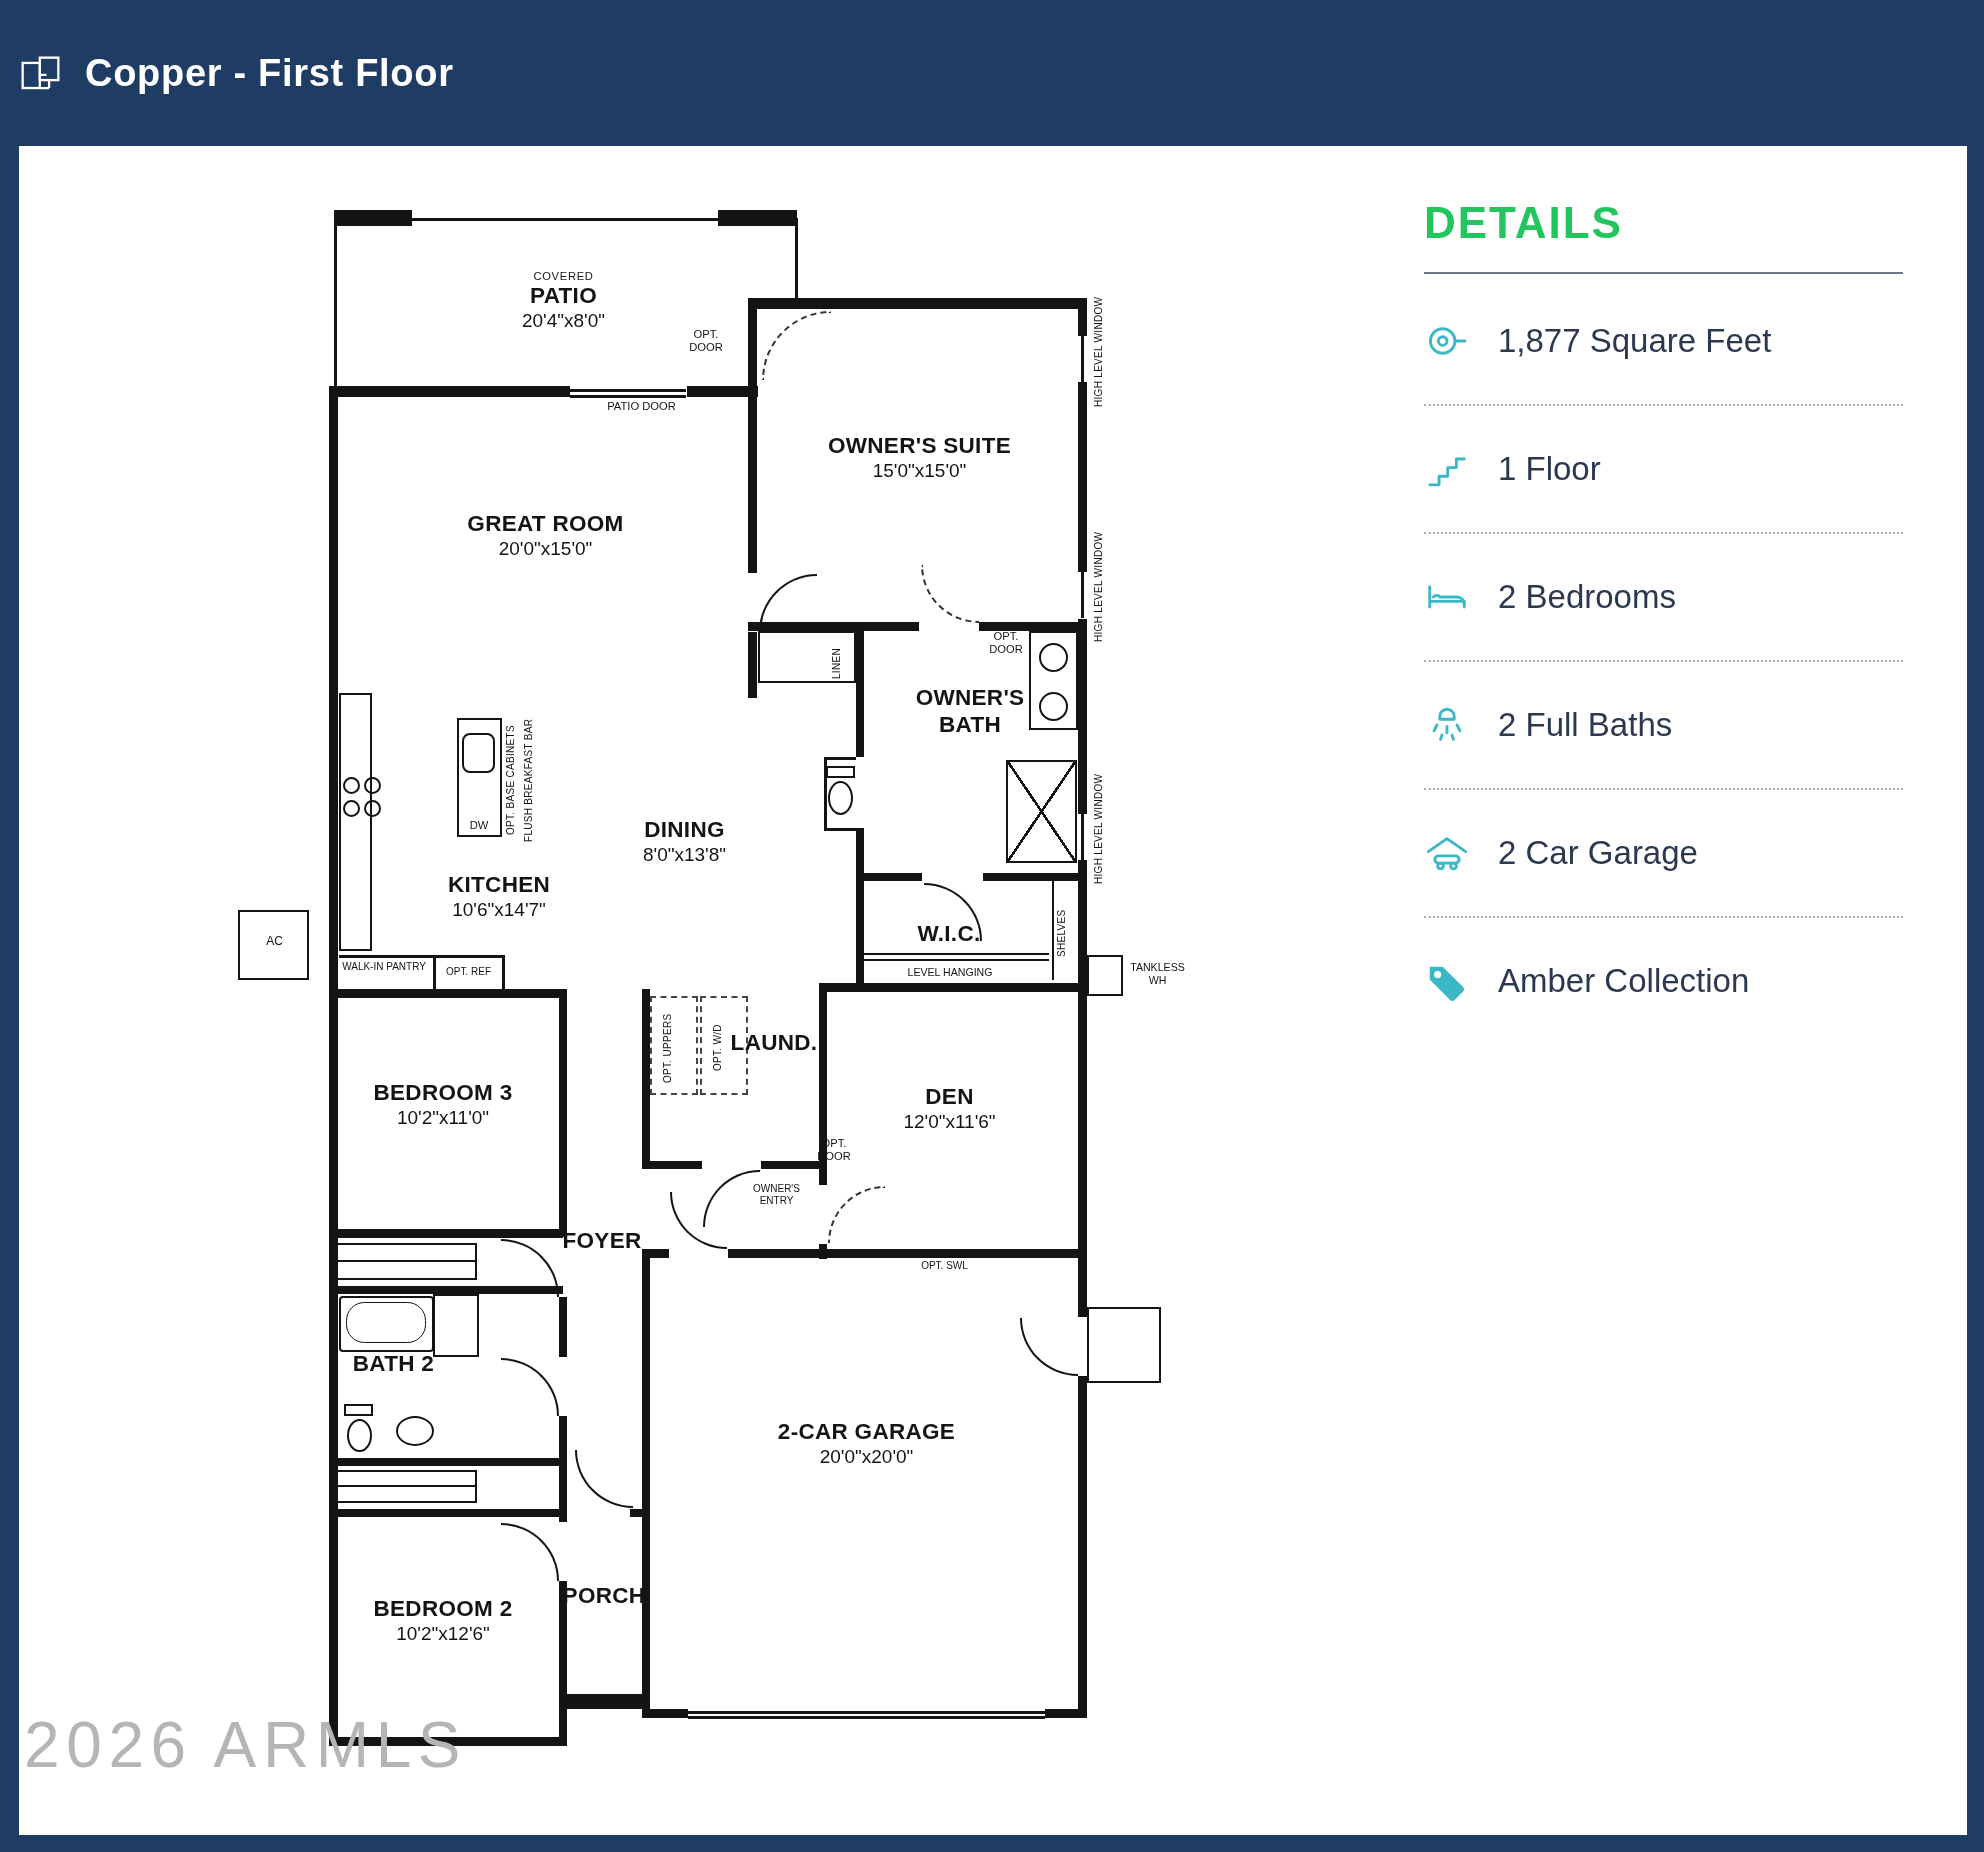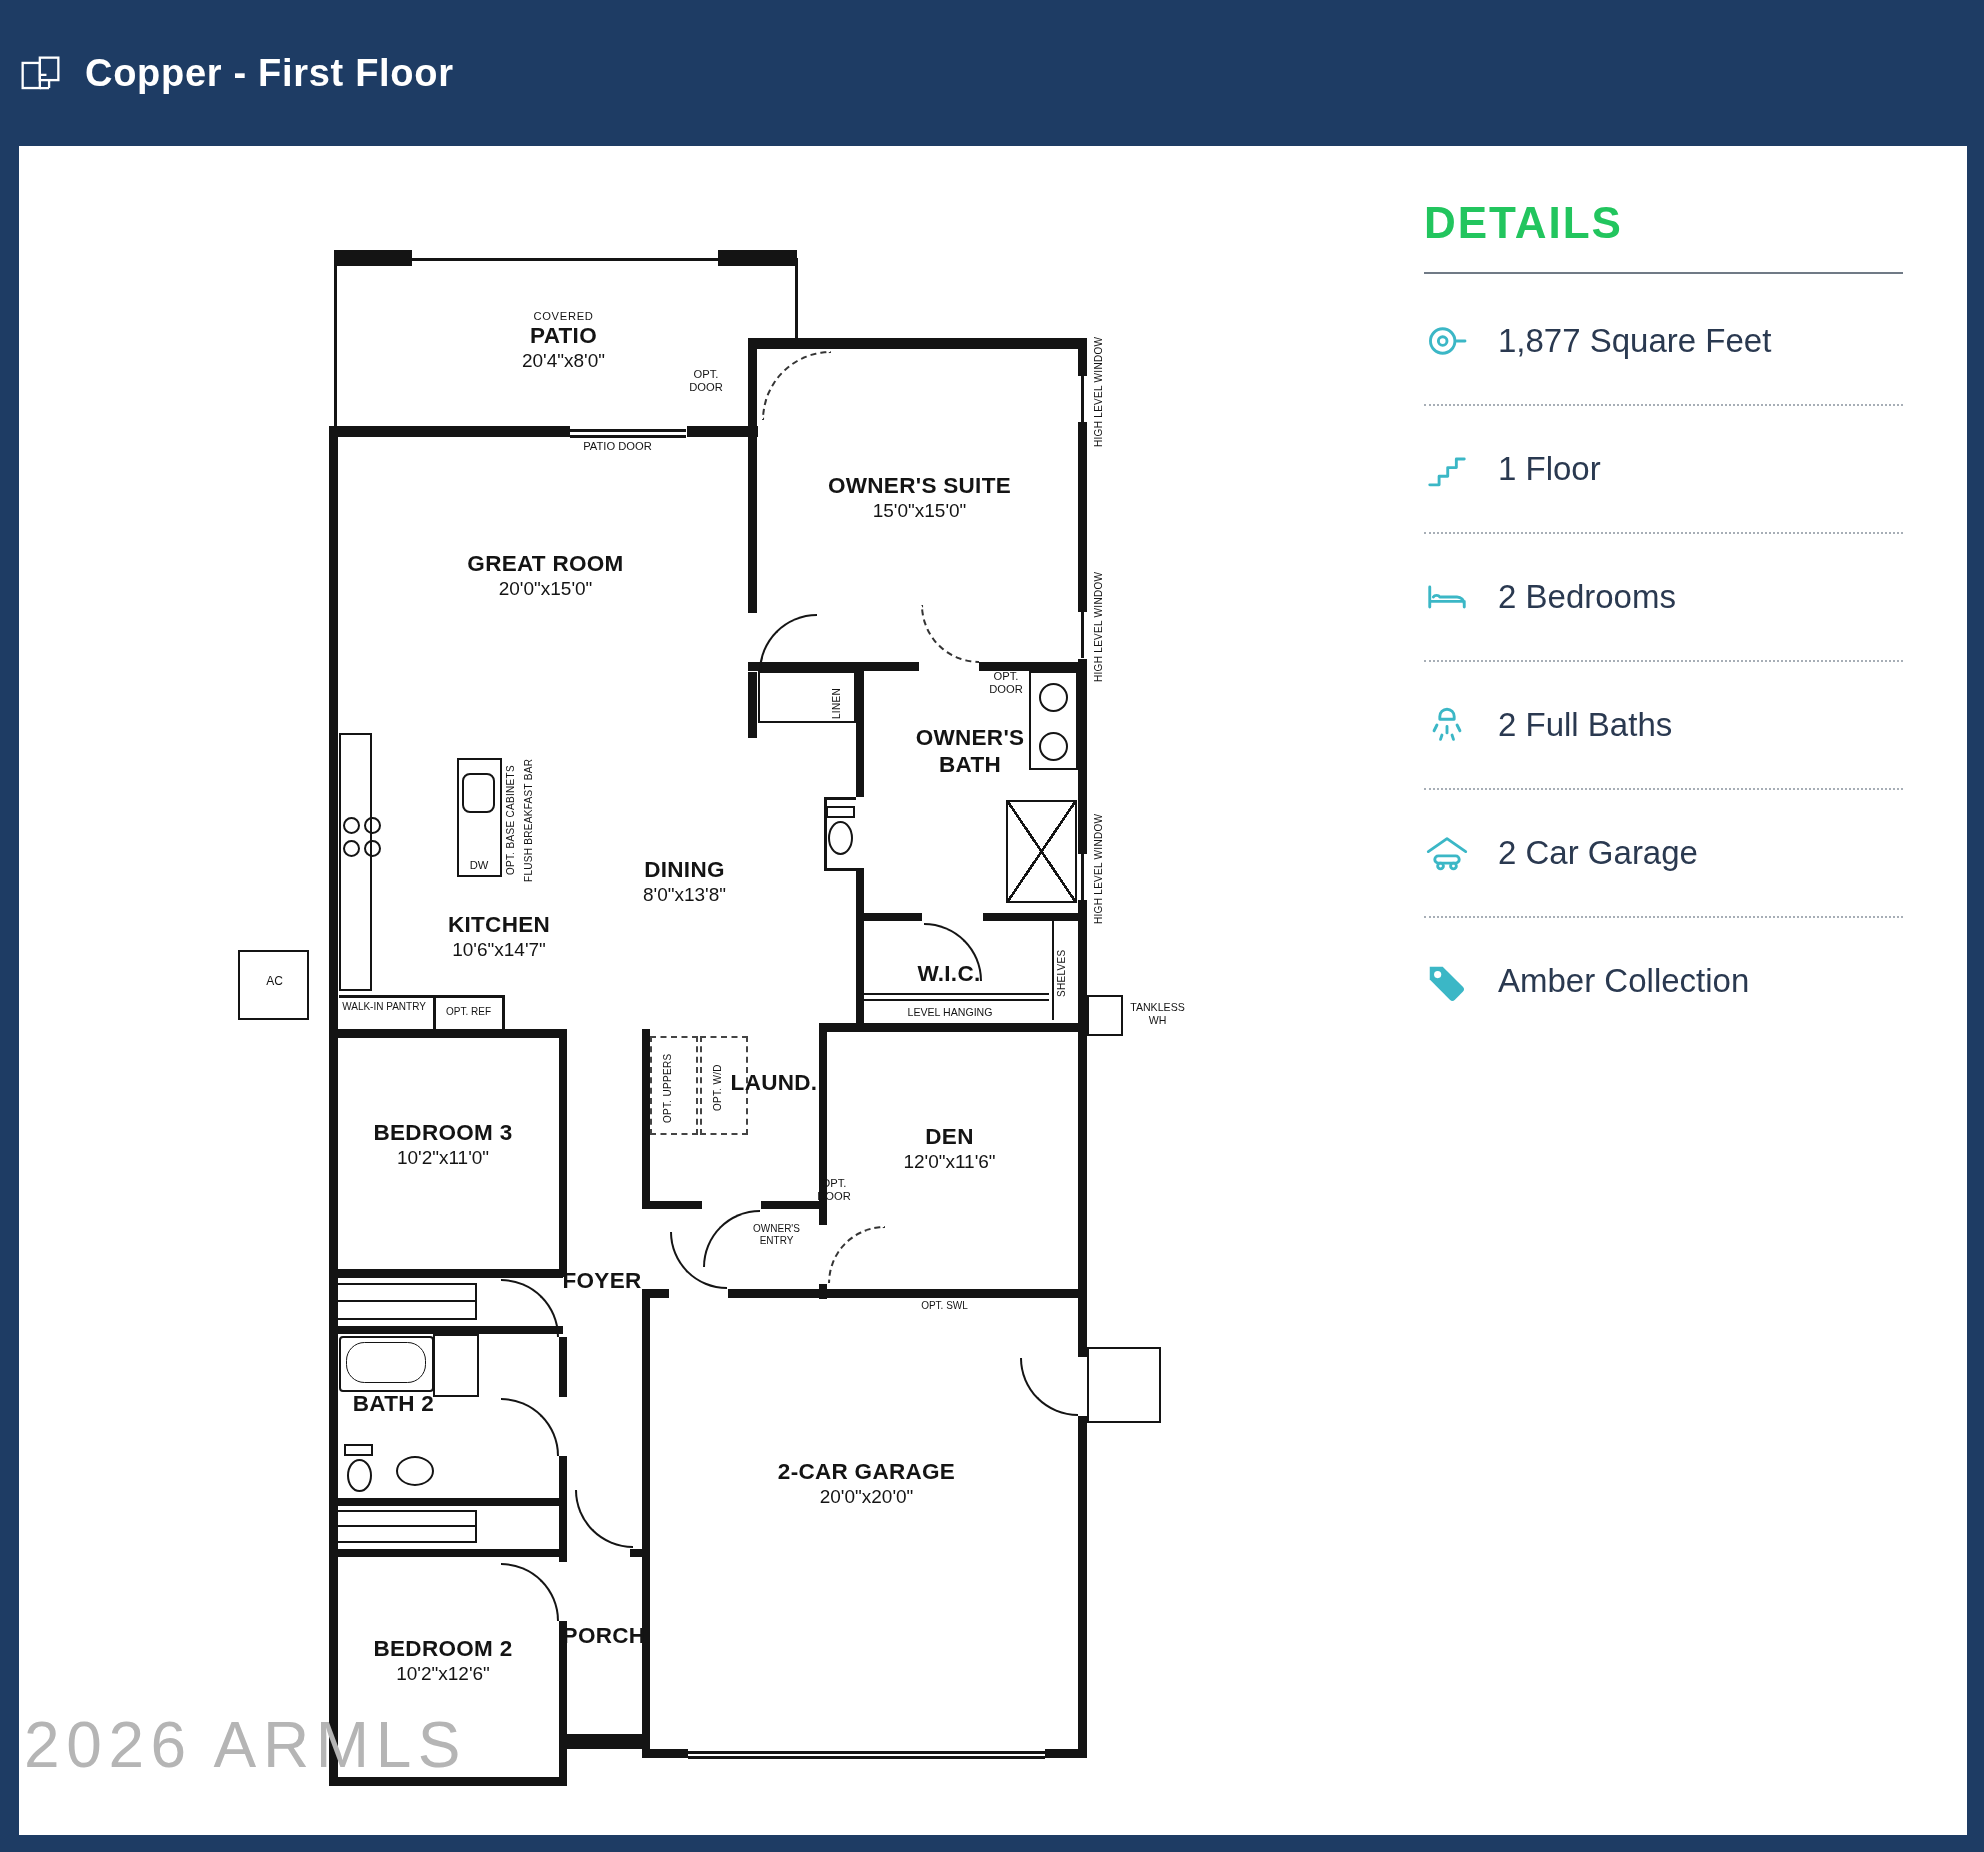--- a/index.html
+++ b/index.html
@@ -1,20 +1,20 @@
 <!DOCTYPE html>
 <html style="font-size:10.6px"><head>
 <meta charset="utf-8">
 <style>
   html,body{margin:0;padding:0;background:#fff;}
   .page{position:relative;width:1985px;height:1853px;background:#1e3c64;font-family:"Liberation Sans",sans-serif;overflow:hidden;}
   .content{position:absolute;left:18.5px;top:146px;width:1948px;height:1689px;background:#ffffff;}
   .header{position:absolute;left:0;top:0;width:100%;height:146px;display:flex;align-items:center;padding-left:20px;box-sizing:border-box;color:#fff;}
   .header .title{font-size:38px;font-weight:bold;letter-spacing:0.7px;margin-left:24px;}
-  .plan{position:absolute;left:0;top:0;width:1985px;height:1666px;margin-top:40px;}
+  .plan{position:absolute;left:0;top:0;width:1985px;height:1666px;}
   .w{position:absolute;background:#141414;}
   .t{position:absolute;background:#141414;}
   .o{position:absolute;border:2px solid #141414;box-sizing:border-box;}
   .od{position:absolute;border:2px dashed #444;box-sizing:border-box;}
   .circ{position:absolute;border:2px solid #141414;border-radius:50%;box-sizing:border-box;}
   .arc{position:absolute;border:0 solid #141414;box-sizing:border-box;}
   .arc.d{border-style:dashed;border-color:#333;}
   .tl{border-top-width:2px;border-left-width:2px;border-top-left-radius:100% 100%;}
   .tr{border-top-width:2px;border-right-width:2px;border-top-right-radius:100% 100%;}
   .bl{border-bottom-width:2px;border-left-width:2px;border-bottom-left-radius:100% 100%;}
@@ -223,21 +223,21 @@
       <div class="dm">20'0"x20'0"</div>
     </div>
     <div class="room" style="left:357px;top:1596px;width:172px">
       <div class="nm">BEDROOM 2</div>
       <div class="dm">10'2"x12'6"</div>
     </div>
     <div class="room" style="left:561px;top:1583px;width:86px">
       <div class="nm">PORCH</div>
     </div>
 
-    <div class="ann" style="left:568px;top:400px;width:99px">PATIO DOOR</div>
+    <div class="ann" style="left:592px;top:400px;width:99px">PATIO DOOR</div>
     <div class="ann" style="left:683px;top:328px;width:46px">OPT. DOOR</div>
     <div class="vann" style="left:1093px;top:294px;width:26.5px;height:116px">HIGH LEVEL WINDOW</div>
     <div class="vann" style="left:1093px;top:529px;width:26.5px;height:116px">HIGH LEVEL WINDOW</div>
     <div class="vann" style="left:1093px;top:771px;width:26.5px;height:116px">HIGH LEVEL WINDOW</div>
     <div class="vann" style="left:831px;top:629px;width:22.5px;height:69px">LINEN</div>
     <div class="ann" style="left:983px;top:630px;width:46px">OPT. DOOR</div>
     <div class="vann" style="left:505px;top:716px;width:20px;height:129px">OPT. BASE CABINETS</div>
     <div class="vann" style="left:523px;top:716px;width:20px;height:129px">FLUSH BREAKFAST BAR</div>
     <div class="ann" style="left:455px;top:819px;width:48px">DW</div>
     <div class="ann s15" style="left:341px;top:961px;width:86px">WALK-IN PANTRY</div>

